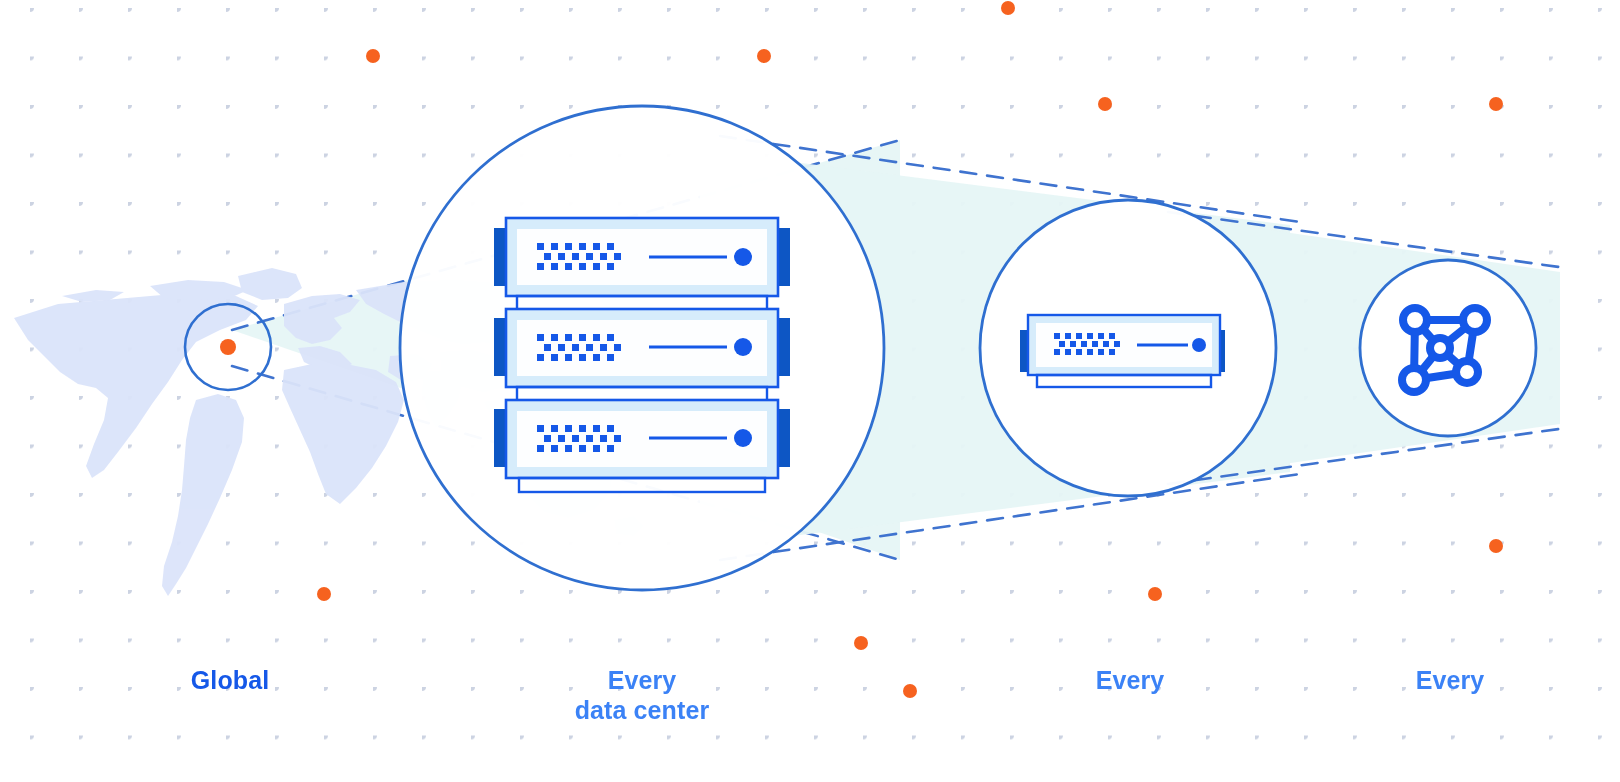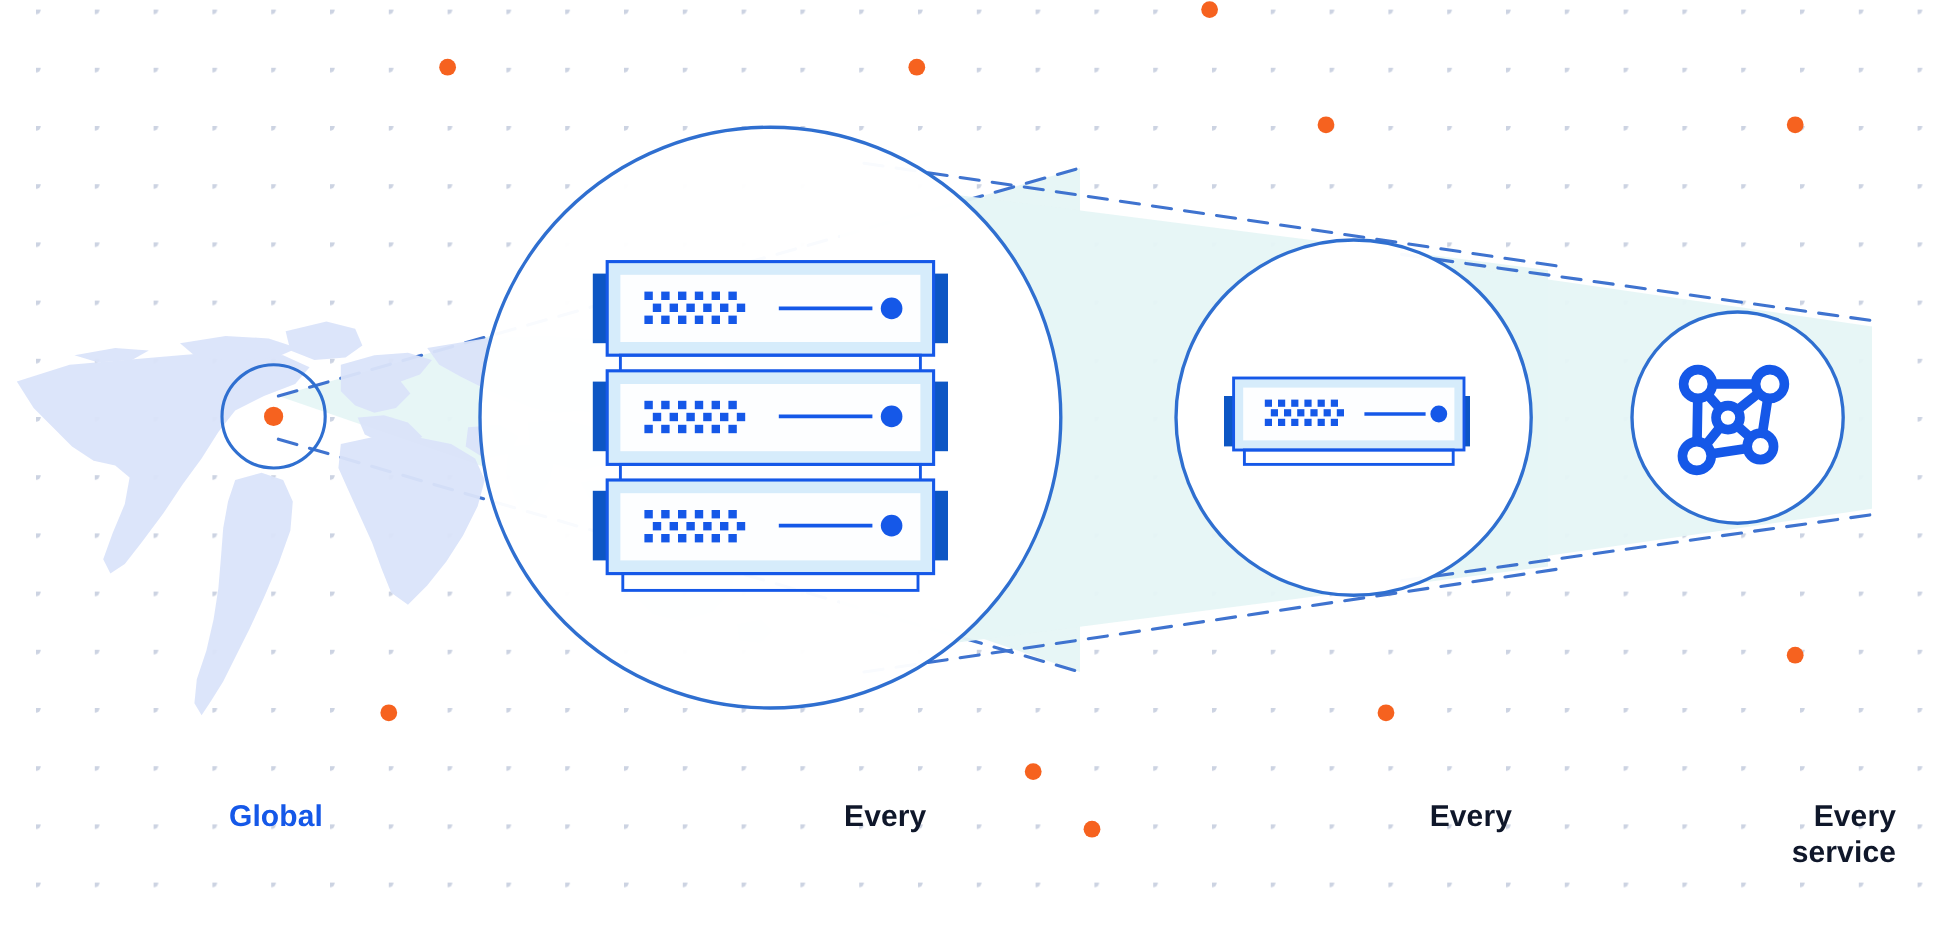--- a/index.html
+++ b/index.html
@@ -29,21 +29,21 @@
     text-align: center;
     font-size: 25px;
     line-height: 1.0;
     font-weight: 700;
     letter-spacing: 0.1px;
     white-space: nowrap;
     font-family: "Liberation Sans", sans-serif;
   }
   .label .l1, .label .l2 { display: block; }
   .label .l2 { margin-top: 5px; }
-  .label-dark { color: #0f172a; text-align: right; }
+  .label-dark { color: #3b82f6; }
   .label-blue { color: #1558e8; }
 
   #label-global   { left: 100px;  top: 668px; width: 260px; }
   #label-dc       { left: 512px;  top: 668px; width: 260px; }
   #label-server   { left: 1000px; top: 668px; width: 260px; }
   #label-service  { left: 1320px; top: 668px; width: 260px; }
 </style>
 </head>
 <body>
 
@@ -306,24 +306,24 @@
         <circle cx="910" cy="691" r="7" fill="#f6621f"></circle>
       </g>
   </svg>
 
   <div class="label label-blue" id="label-global">
     <span class="l1">Global</span>
   </div>
 
   <div class="label label-dark" id="label-dc">
     <span class="l1">Every</span>
+    <span class="l2">data center</span>
   </div>
 
   <div class="label label-dark" id="label-server">
     <span class="l1">Every</span>
   </div>
 
   <div class="label label-dark" id="label-service">
     <span class="l1">Every</span>
-    <span class="l2">service</span>
   </div>
 
 </div>
 
 </body></html>

